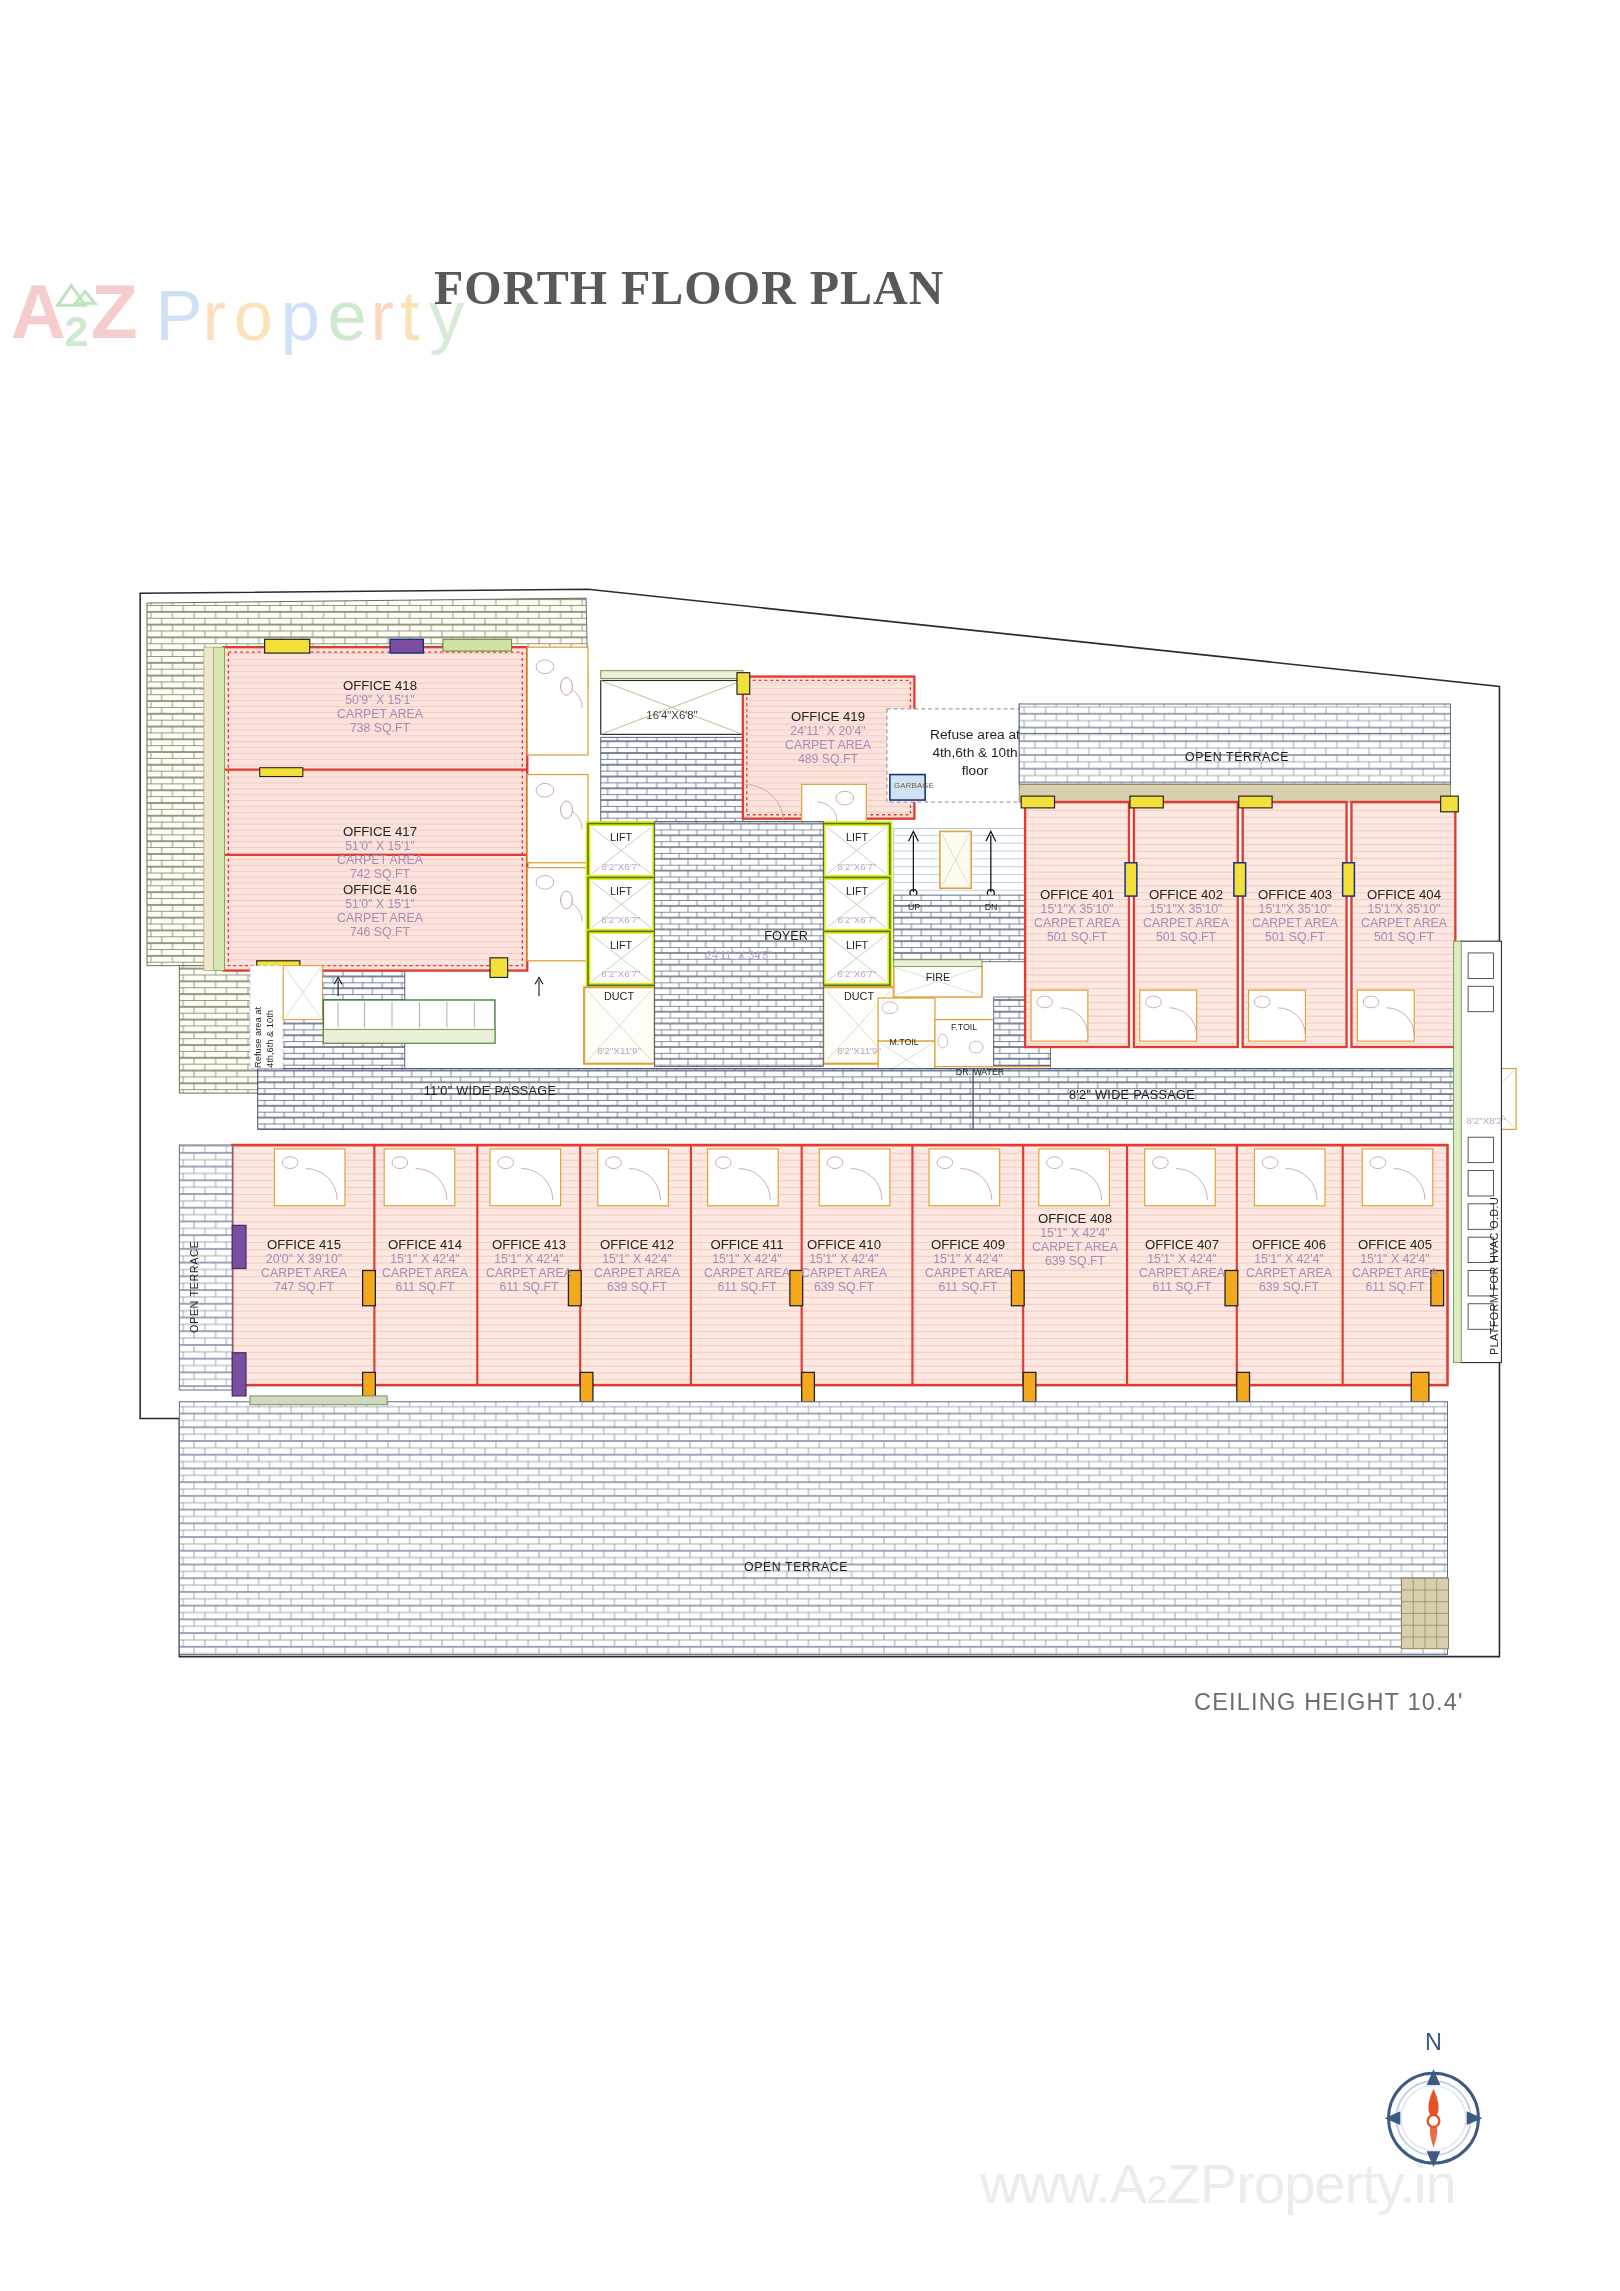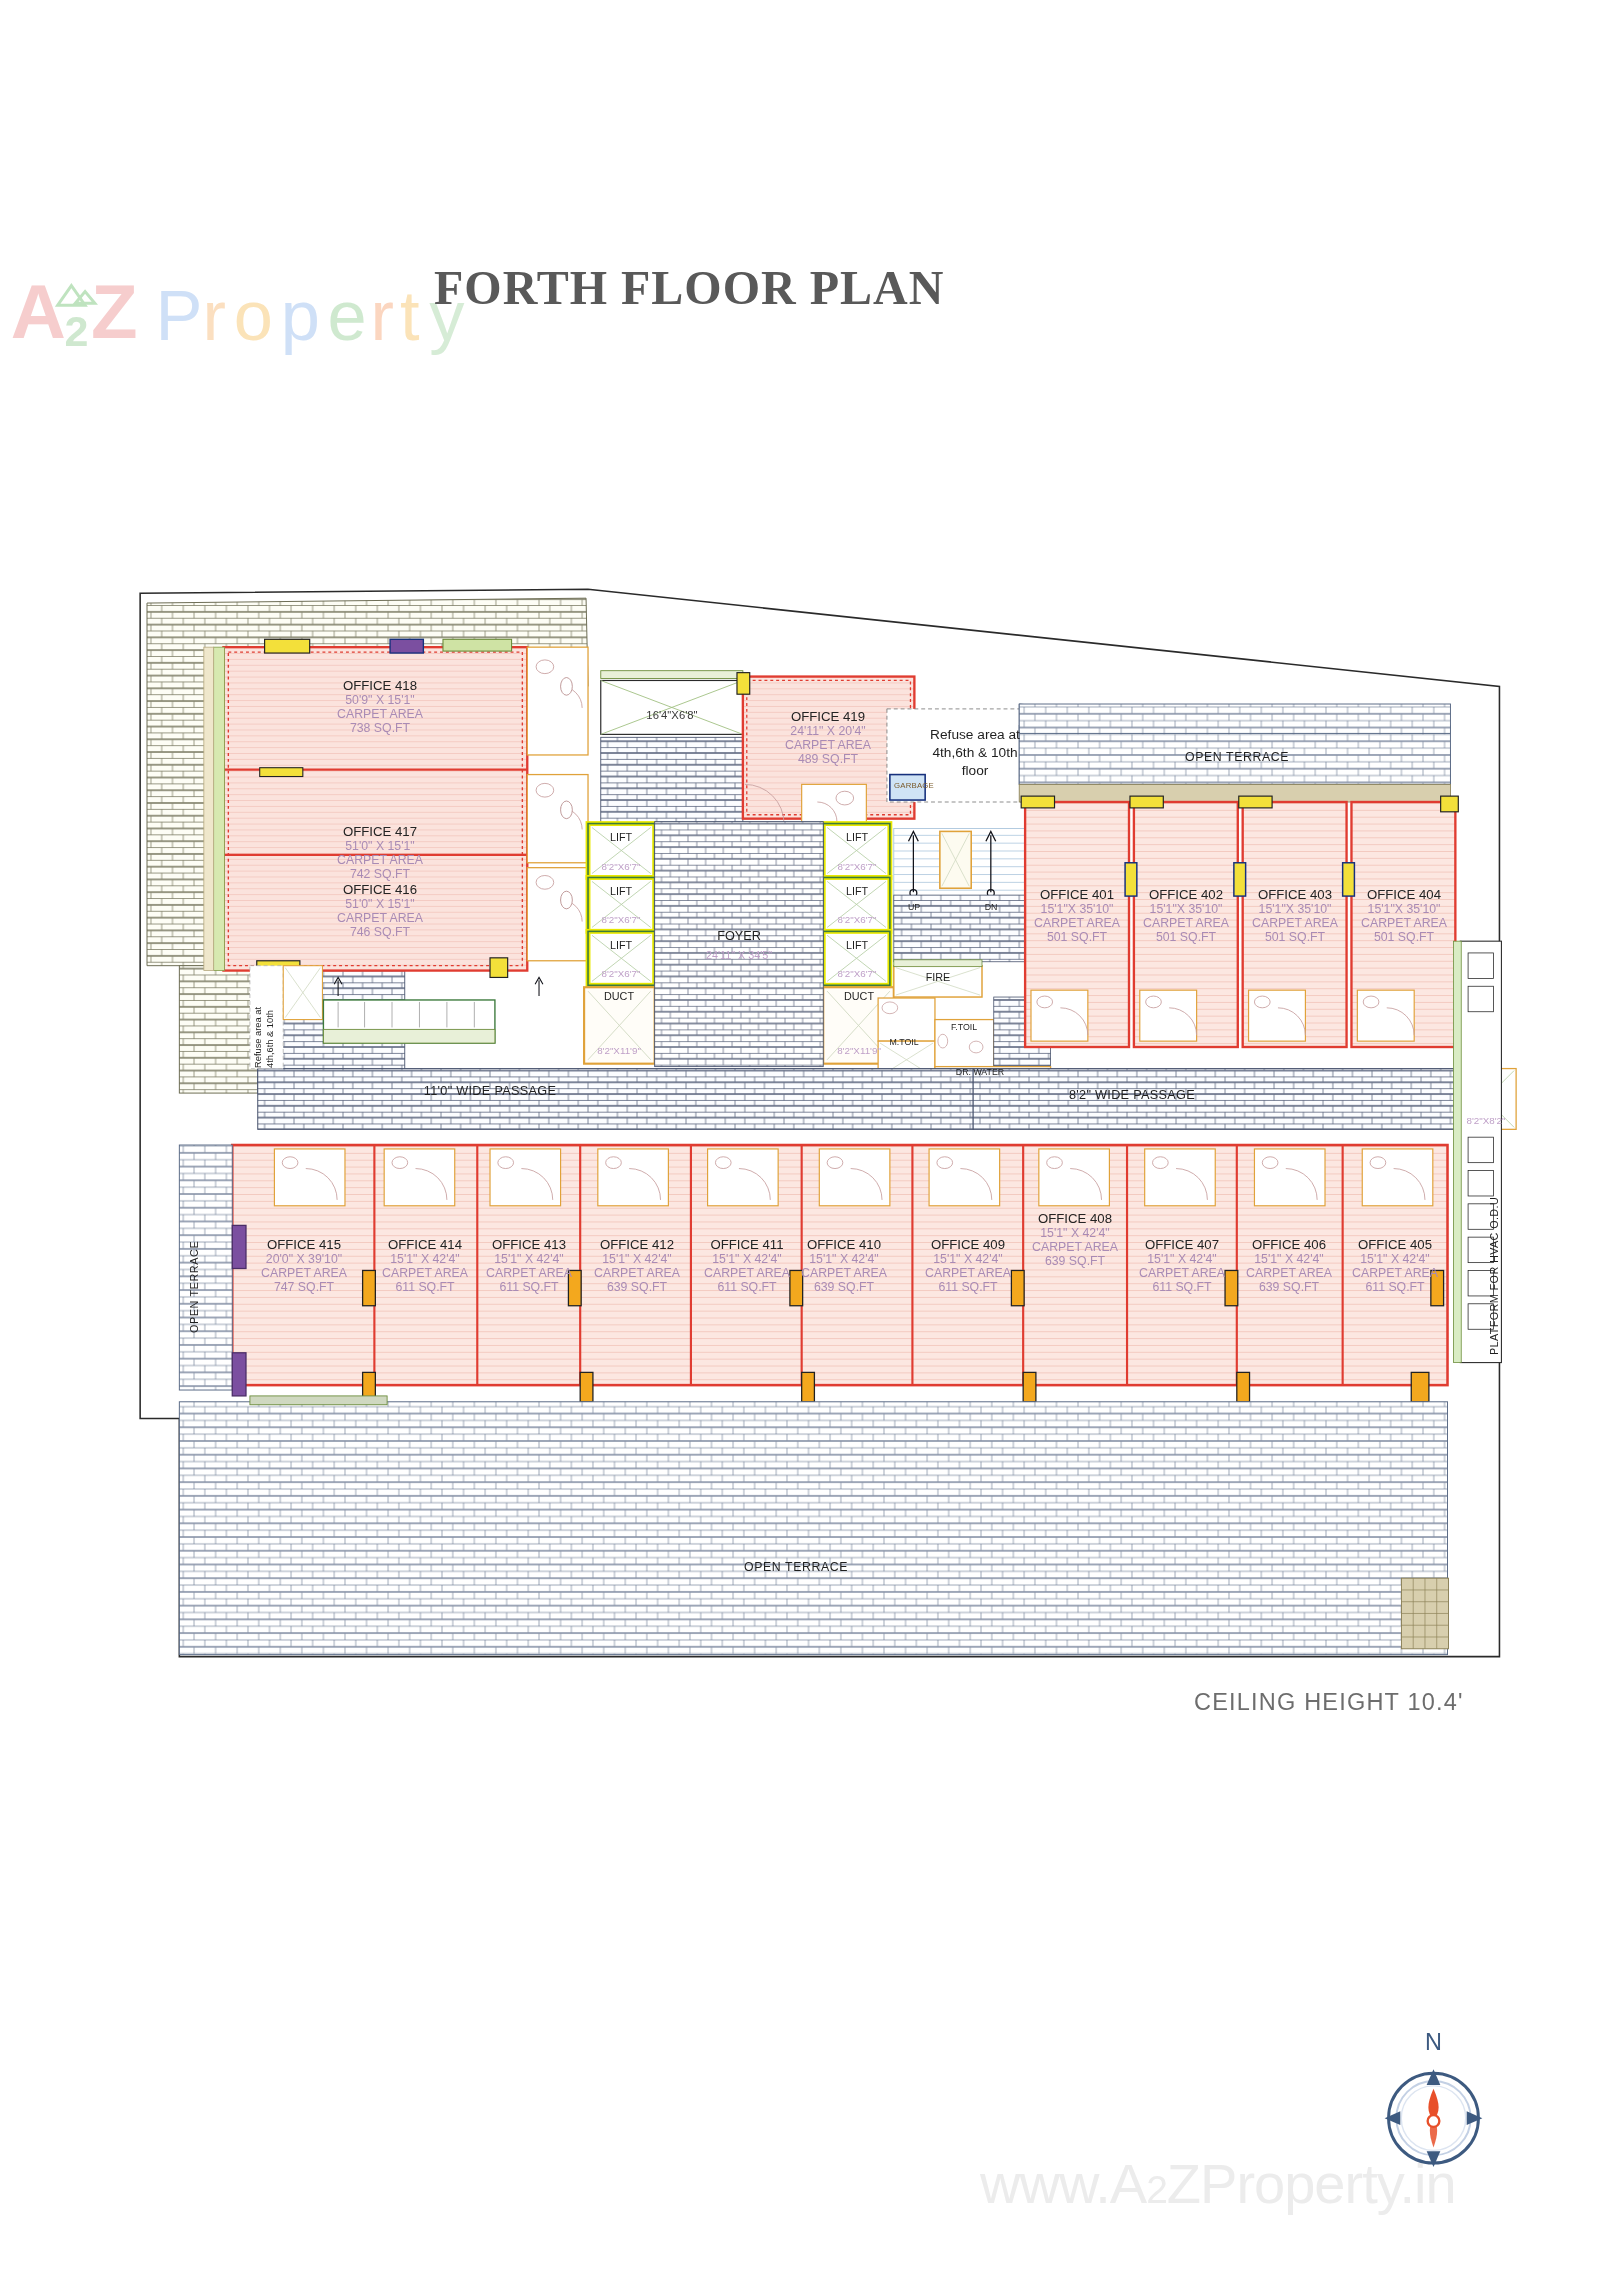--- a/index.html
+++ b/index.html
@@ -37,21 +37,21 @@
   
   .lbl{position:absolute;white-space:nowrap;line-height:1.14;}
   .lbl .t1{font-size:13.2px;color:#232323;display:block;text-align:center;
            font-family:"Liberation Sans", sans-serif;}
   .lbl .t2{font-size:12.3px;color:#a98bb5;display:block;text-align:center;
            font-family:"Liberation Sans", sans-serif;}
   .room-lbl{transform:translateX(-50%);}
   .small-dim{position:absolute;font-size:9.8px;color:#bfa0c8;white-space:nowrap;
              transform:translateX(-50%);font-family:"Liberation Sans", sans-serif;}
   .blk{position:absolute;font-size:12.7px;color:#1f1f1f;white-space:nowrap;
-       transform:translateX(-50%);font-family:"Liberation Sans", sans-serif;}
+       transform:translateX(-50%);font-family:"Liberation Sans", sans-serif;margin-left:47px;}
   .blk-sm{position:absolute;font-size:10.8px;color:#1f1f1f;white-space:nowrap;
        transform:translateX(-50%);font-family:"Liberation Sans", sans-serif;}
   .blk-xs{position:absolute;font-size:8.8px;color:#1f1f1f;white-space:nowrap;
        transform:translateX(-50%);font-family:"Liberation Sans", sans-serif;}
   .passage-lbl{position:absolute;font-size:12.7px;color:#1f1f1f;white-space:nowrap;
        transform:translateX(-50%);letter-spacing:0.3px;
        font-family:"Liberation Sans", sans-serif;}
   .terrace-lbl{position:absolute;font-size:12.3px;color:#1f1f1f;white-space:nowrap;
        transform:translateX(-50%);letter-spacing:0.6px;
        font-family:"Liberation Sans", sans-serif;}

